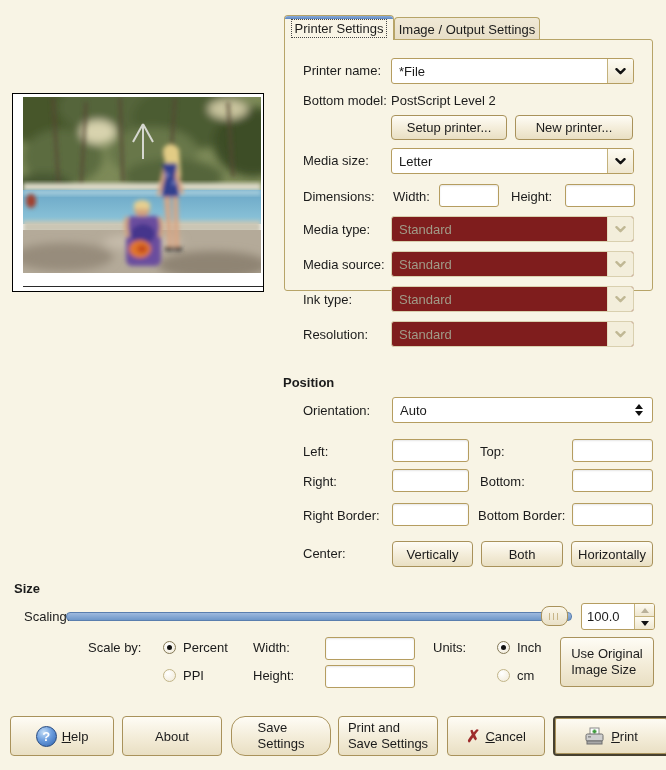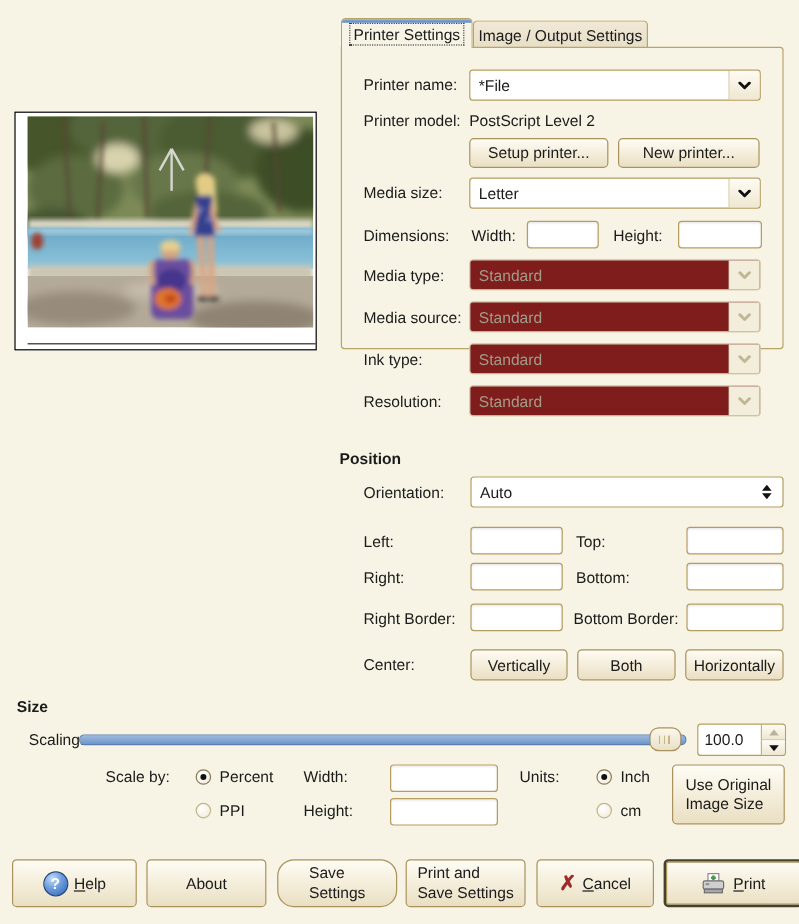--- a/index.html
+++ b/index.html
@@ -197,21 +197,21 @@
     <span class="lbl" style="left:18px;top:23px;">Printer name:</span>
     <div class="combo" style="left:106px;top:18px;width:243px;height:26px;">
       <div class="ctext">*File</div>
       <div class="arrowbtn">
         <svg width="11" height="7" viewBox="0 0 11 7">
             <path d="M1.5 1.2 L5.5 5.2 L9.5 1.2" fill="none" stroke="currentColor" stroke-width="2.4" stroke-linecap="round" stroke-linejoin="round"></path>
           </svg>
       </div>
     </div>
 
-    <span class="lbl" style="left:18px;top:53px;">Printer model:</span>
+    <span class="lbl" style="left:18px;top:53px;">Bottom model:</span>
     <span class="val" style="left:106px;top:53px;">PostScript Level 2</span>
 
     <div class="btn" style="left:106px;top:75px;width:116px;height:25px;">
       <span>Setup printer...</span>
     </div>
     <div class="btn" style="left:230px;top:75px;width:118px;height:25px;">
       <span>New printer...</span>
     </div>
 
     <span class="lbl" style="left:18px;top:113px;">Media size:</span>

